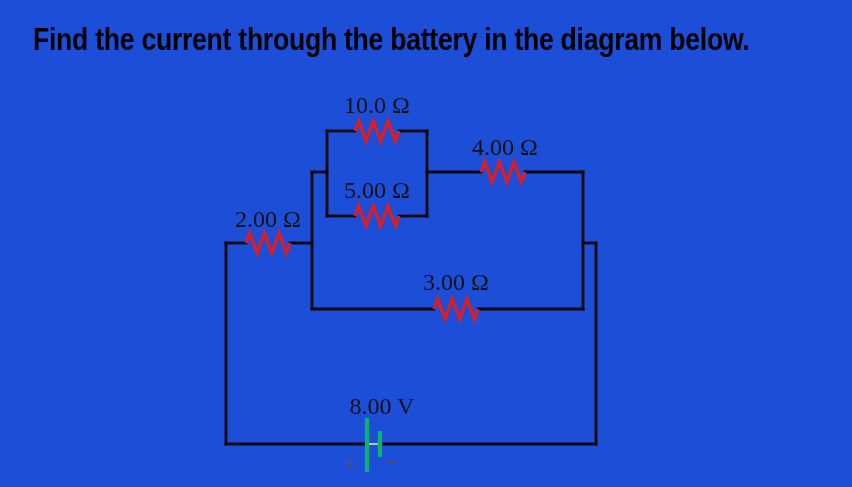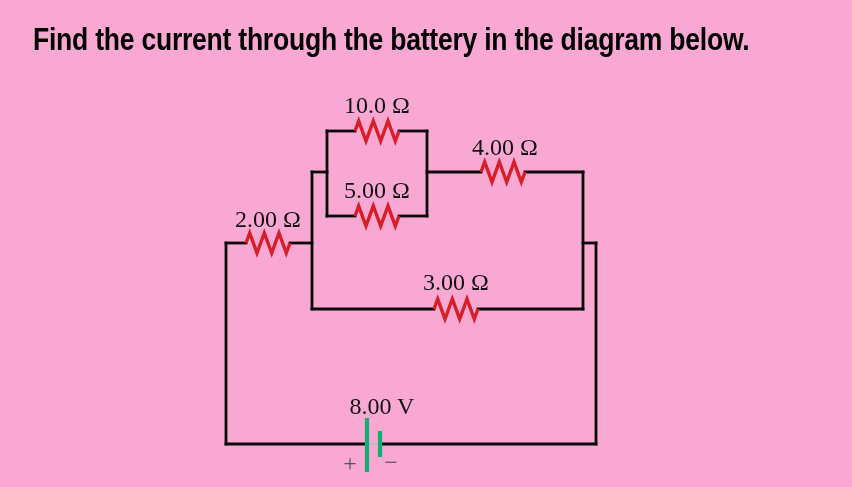--- a/index.html
+++ b/index.html
@@ -1,19 +1,19 @@
 <!DOCTYPE html>
 <html><head>
 <meta charset="utf-8">
 <style>
   html,body{margin:0;padding:0;background:#ffffff;}
   .page{
     position:relative;
     width:852px;height:487px;
-    background:#f9a8d4;
+    background:#1d4ed8;
     overflow:hidden;
     font-family:"Liberation Sans", sans-serif;
     text-align:center;
   }
   .title{
     position:absolute;
     top:21px;left:33px;
     margin:0;
     font-family:"Liberation Sans", sans-serif;
     font-weight:bold;

